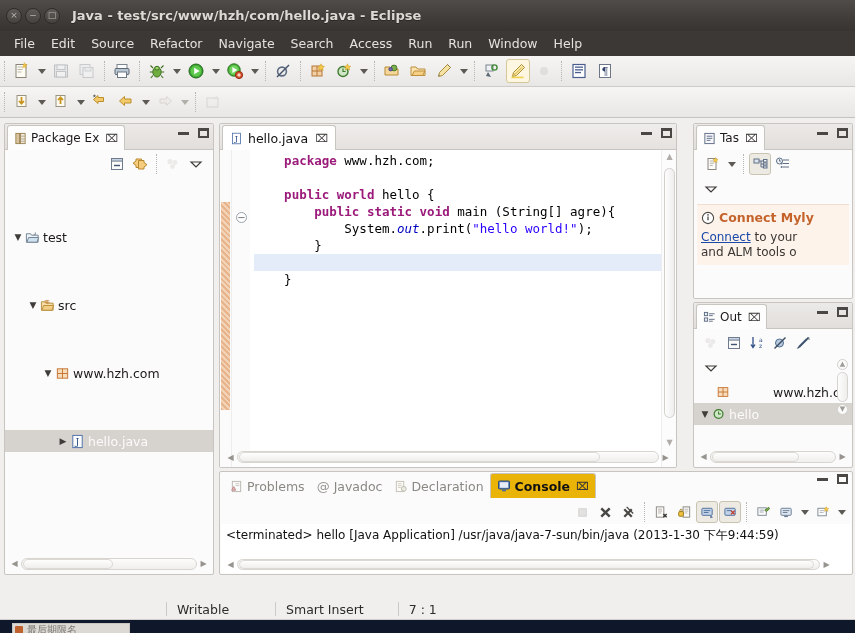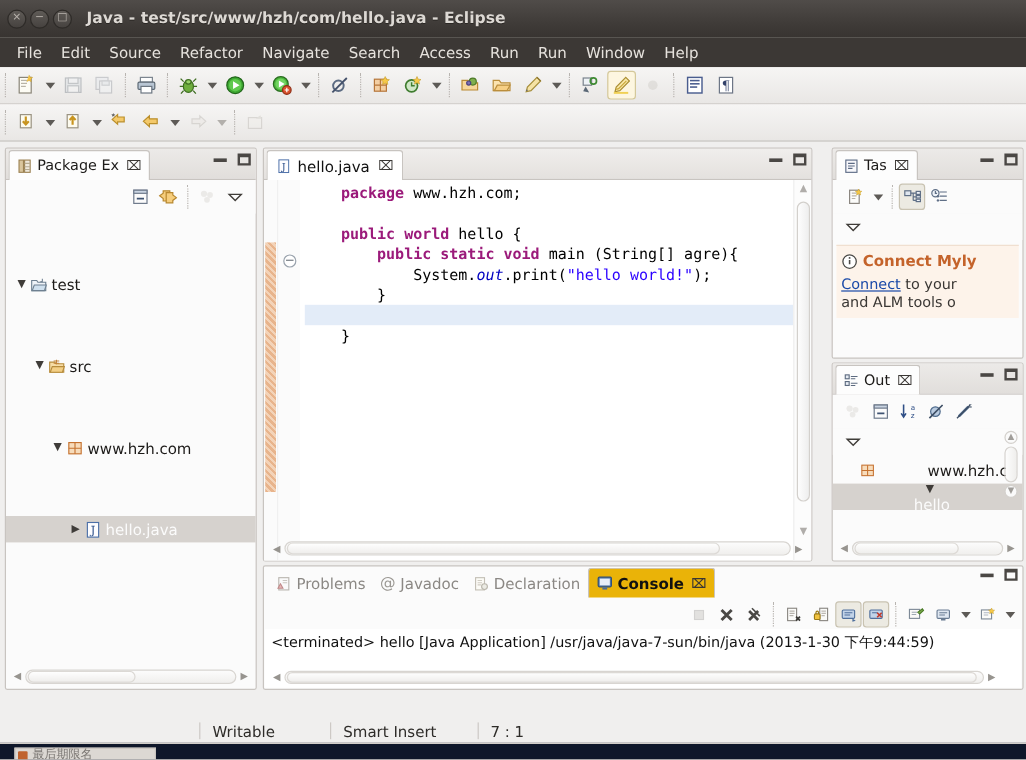--- a/index.html
+++ b/index.html
@@ -798,21 +798,21 @@
         </div>
       </div>
       <div class="out-list">
         <div class="out-row" style="padding-left:22px;gap:40px;">
           <svg width="14" height="14" viewBox="0 0 16 16">
             <rect x="2.5" y="3" width="11" height="10" fill="#f7dcbb" stroke="#c5712f"></rect>
             <path d="M8 3 v10 M2.5 8 h11" stroke="#c5712f"></path>
           </svg>
           <span class="tlabel">www.hzh.co</span>
         </div>
-        <div class="out-row sel" style="padding-left:4px;flex-direction:column;">
+        <div class="out-row sel" style="padding-left:4px;">
           <span class="arrow open"></span>
           <svg width="14" height="14" viewBox="0 0 16 16">
             <circle cx="7.5" cy="8" r="5" fill="#cfe7c6" stroke="#3f7c2f" stroke-width="1.4"></circle>
             <path d="M7.5 5 v3 h2.6" stroke="#3f7c2f" stroke-width="1.2" fill="none"></path>
           </svg>
           <span class="tlabel muted">hello</span>
         </div>
         <div style="position:absolute;right:3px;top:-20px;width:13px;height:58px;">
           <div style="position:absolute;top:0;left:1px;width:11px;height:11px;border:1px solid #d3d0cc;border-radius:50%;background:#fafafa;font-size:7px;text-align:center;color:#a09d99;">▲</div>
           <div style="position:absolute;top:13px;left:1px;width:11px;height:30px;border:1px solid #d6d3cf;border-radius:6px;background:linear-gradient(to right,#fdfdfd,#efeeec);"></div>

